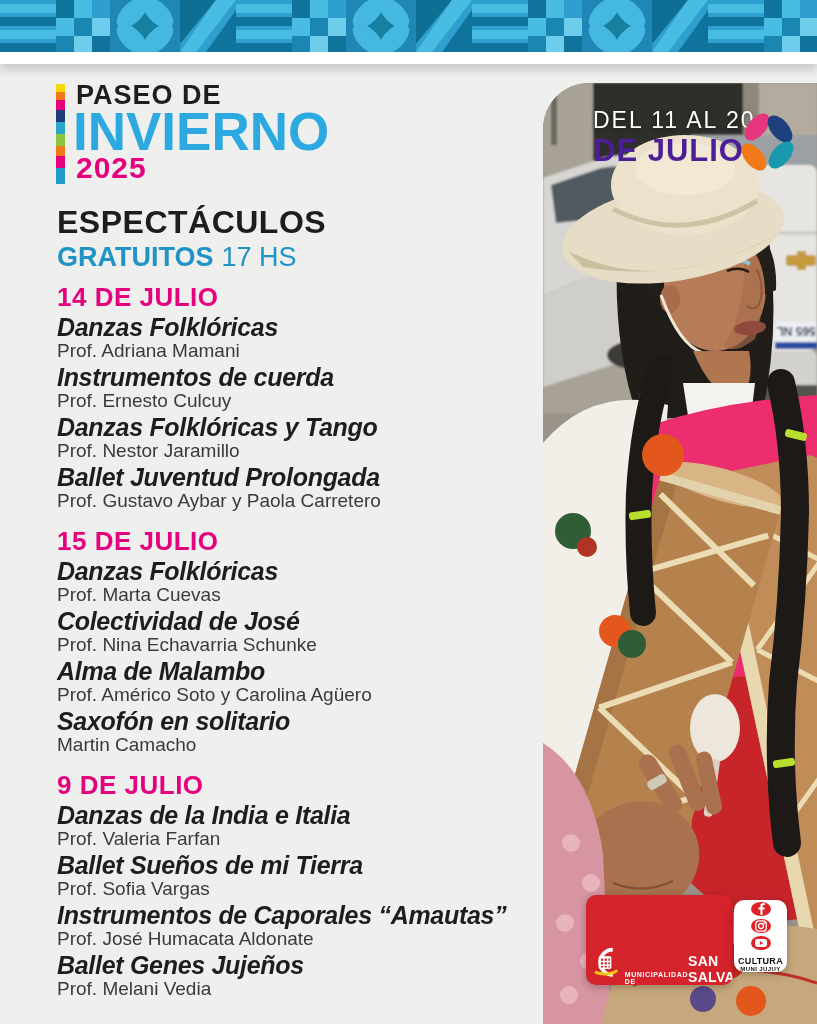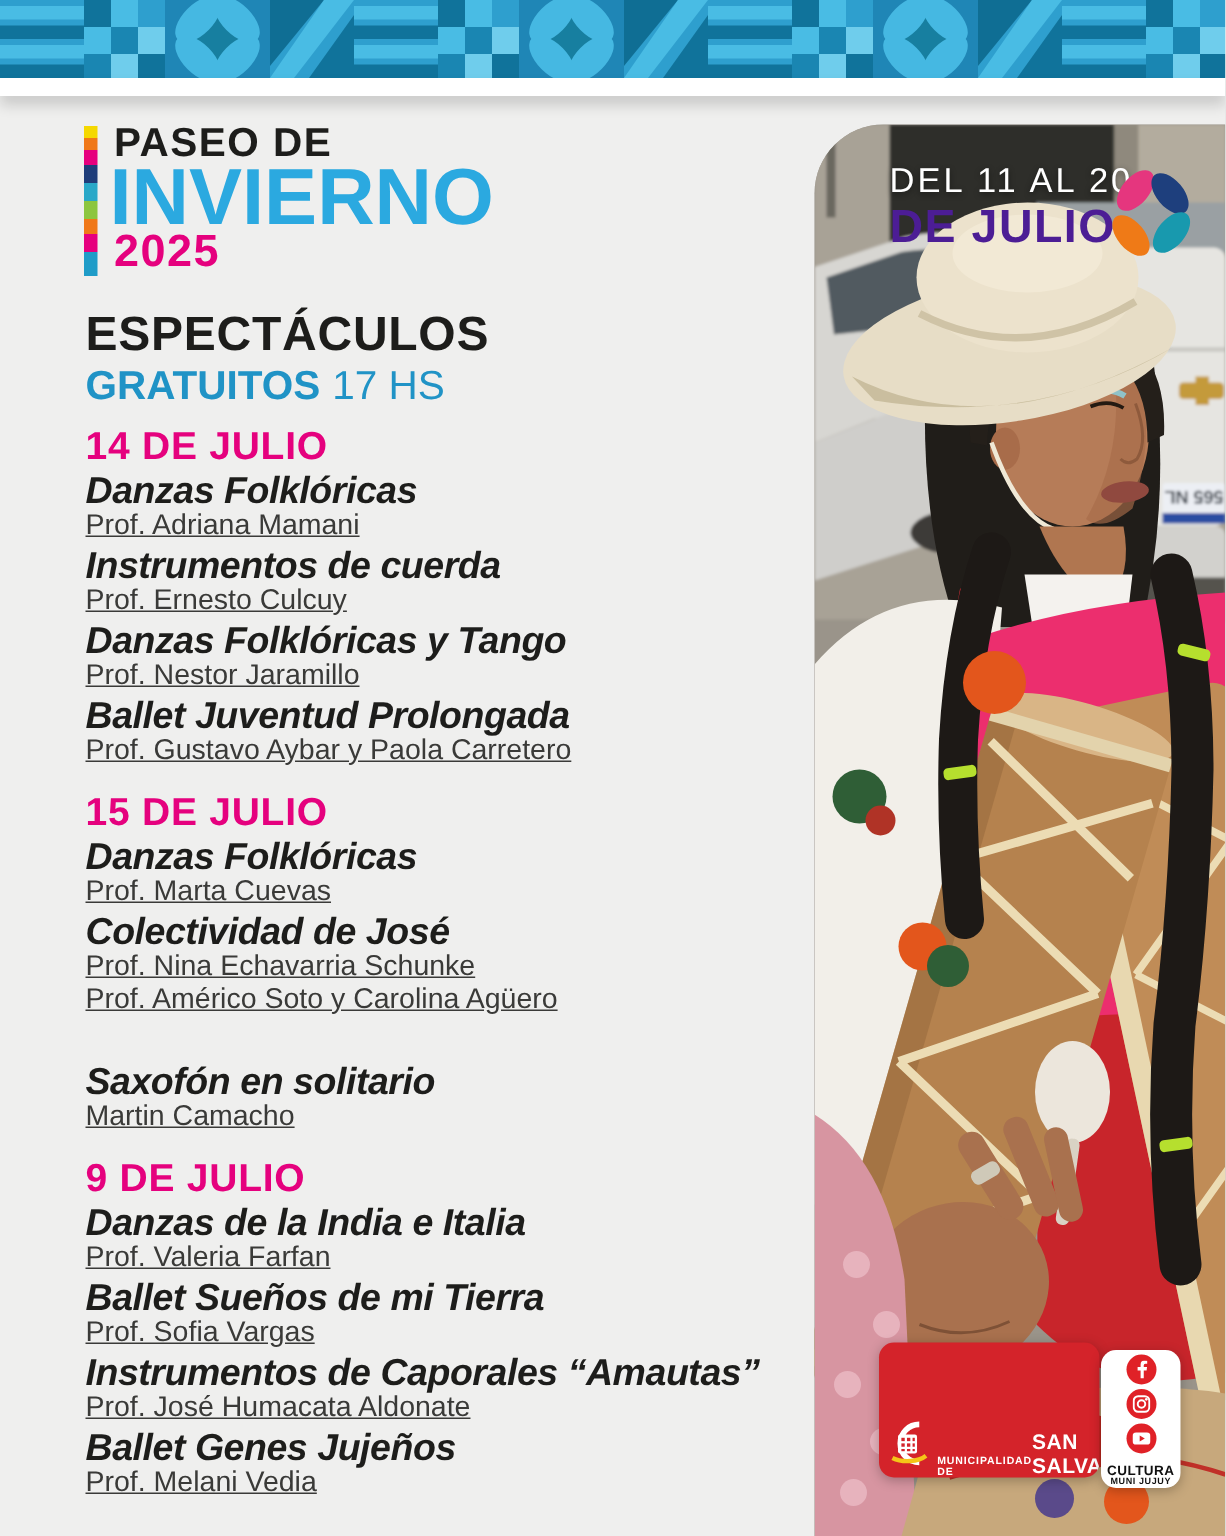--- a/index.html
+++ b/index.html
@@ -23,21 +23,21 @@
   .heading{position:absolute;left:57px;top:204px;font-size:32px;font-weight:800;color:#1d1d1b;letter-spacing:.5px;}
   .subheading{position:absolute;left:57px;top:242px;font-size:27px;color:#2093c6;}
   .subheading .free{font-weight:800;}
   .subheading .time{font-weight:400;margin-left:8px;}
   .days{position:absolute;left:57px;top:283px;width:492px;}
   .day{margin-bottom:14px;}
   .day-date{height:30px;line-height:28px;font-size:26px;font-weight:800;color:#e5017e;letter-spacing:.5px;}
   .event{height:50px;}
   .event-title{line-height:28px;font-size:25px;font-weight:700;font-style:italic;color:#1d1d1b;
     letter-spacing:-0.3px;white-space:nowrap;}
-  .event-prof{line-height:20px;font-size:19px;font-weight:400;color:#3a3a38;text-decoration:underline;}
+  .event-prof{line-height:20px;font-size:19px;font-weight:400;color:#3a3a38;}
 
   
   .photo{position:absolute;left:543px;top:83px;width:274px;height:941px;overflow:hidden;
     border-top-left-radius:46px;background:#9a948a;}
   .photo svg.scene{position:absolute;left:0;top:0;}
 
   .badge{position:absolute;left:50px;top:24px;text-align:left;}
   .badge-l1{font-size:23px;font-weight:500;color:#ffffff;letter-spacing:2px;
     text-shadow:0 1px 4px rgba(0,0,0,.45);}
   .badge-l2{font-size:31px;font-weight:900;color:#4c1d95;letter-spacing:1px;margin-top:-1px;}
@@ -47,21 +47,21 @@
   .muni-card{position:absolute;left:43px;top:812px;width:147px;height:90px;background:#d4232a;
     border-radius:10px;display:flex;overflow:hidden;box-shadow:0 2px 8px rgba(0,0,0,.25);}
   .muni-strip{width:15px;height:100%;
     background:linear-gradient(180deg,#f0a41e 0 12%,#2ab5a0 12% 24%,#e6367e 24% 36%,#2a6bb5 36% 48%,
       #8cc63f 48% 62%,#f07818 62% 74%,#1f3d7a 74% 88%,#e6367e 88% 100%);}
   .muni-body{flex:1;display:flex;flex-direction:row;align-items:flex-end;justify-content:center;padding-top:2px;}
   .muni-l1{font-size:7px;font-weight:700;color:#fff;letter-spacing:.6px;margin-top:2px;}
   .muni-l2{font-size:14px;font-weight:800;color:#fff;letter-spacing:.3px;}
   .muni-l3{font-size:13px;font-weight:700;color:#fff;letter-spacing:2px;}
 
-  .cultura-card{position:absolute;left:191px;top:817px;width:53px;height:92px;background:#ffffff;
+  .cultura-card{position:absolute;left:191px;top:817px;width:53px;height:72px;background:#ffffff;
     border-radius:10px;display:flex;flex-direction:column;align-items:center;justify-content:center;
     box-shadow:0 2px 8px rgba(0,0,0,.25);}
   .soc{width:20px;height:20px;border-radius:50%;background:#e02127;margin:1.5px 0;
     display:flex;align-items:center;justify-content:center;}
   .cult-l1{font-size:9px;font-weight:800;color:#111;margin-top:4px;letter-spacing:.3px;}
   .cult-l2{font-size:6px;font-weight:700;color:#111;letter-spacing:.4px;}
 </style>
 </head>
 <body>
 
@@ -146,20 +146,21 @@
       <div class="day-date">15 DE JULIO</div>
       <div class="event">
         <div class="event-title">Danzas Folklóricas</div>
         <div class="event-prof">Prof. Marta Cuevas</div>
       </div>
       <div class="event">
         <div class="event-title">Colectividad de José</div>
         <div class="event-prof">Prof. Nina Echavarria Schunke</div>
       </div>
       <div class="event">
+        <div class="event-title">Alma de Malambo</div>
         <div class="event-prof">Prof. Américo Soto y Carolina Agüero</div>
       </div>
       <div class="event">
         <div class="event-title">Saxofón en solitario</div>
         <div class="event-prof">Martin Camacho</div>
       </div>
     </div>
 
     <div class="day">
       <div class="day-date">9 DE JULIO</div>

